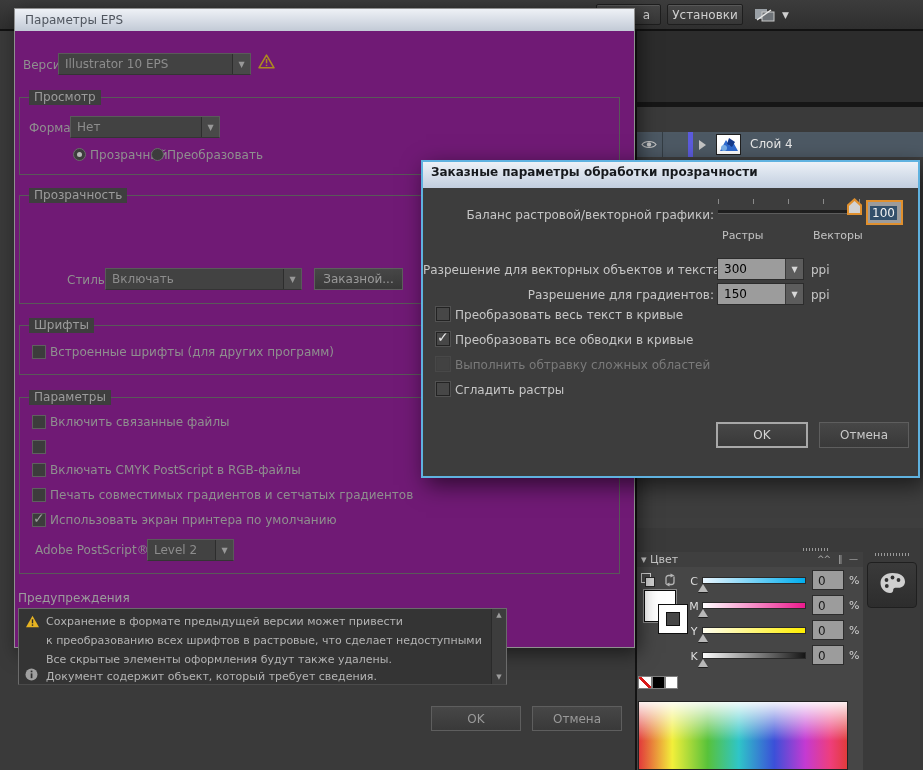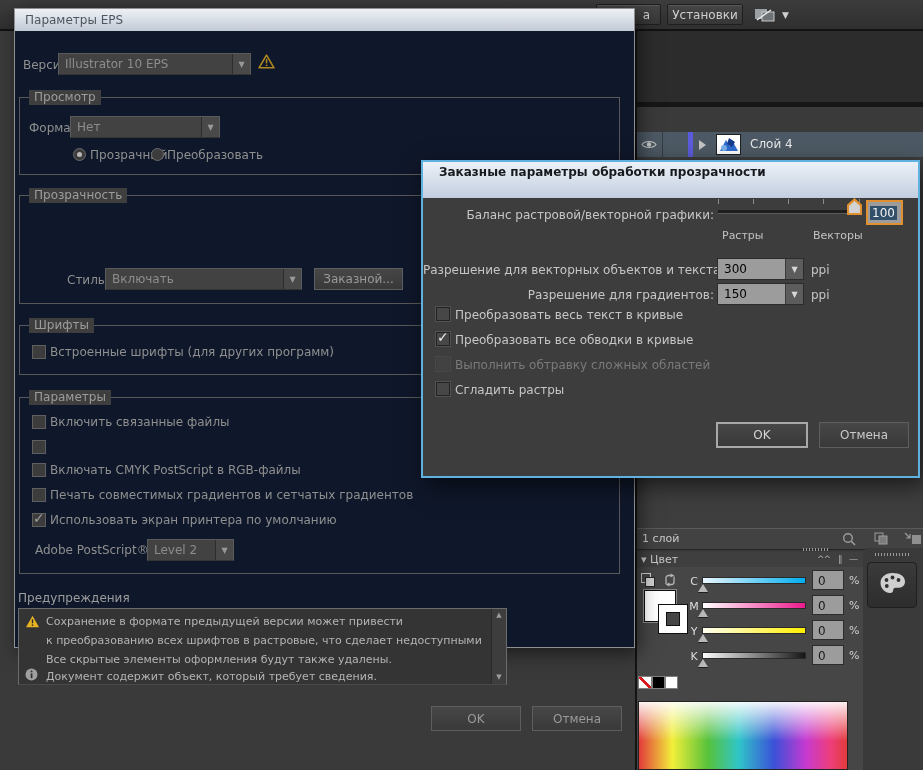--- a/index.html
+++ b/index.html
@@ -98,38 +98,38 @@
   .cb.disabled{border-color:#3f3f3f;background:#424242;box-shadow:0 0 0 1px #484848}
   .radio{position:absolute;width:11px;height:11px;border-radius:50%;background:#3c3c3c;border:1px solid #6a6a6a}
   .radio.sel::after{content:"";position:absolute;left:3px;top:3px;width:5px;height:5px;border-radius:50%;background:#b8b8b8}
   .btn{position:absolute;background:linear-gradient(#474747,#393939);border:1px solid #5e5e5e;
        color:#9a9a9a;font-size:12px;text-align:center;box-sizing:border-box;display:flex;align-items:center;justify-content:center}
   .btn.primary{border:2px solid #a8a8a8;color:#d4d4d4}
   .btn.bright{color:#c9c9c9}
 
   
   .eps{left:14px;top:8px;width:621px;height:640px;z-index:5;border:1px solid #8f8f8f;
-       background:#0f172a;box-shadow:4px 5px 18px rgba(0,0,0,.55);box-sizing:border-box}
+       background:#701a75;box-shadow:4px 5px 18px rgba(0,0,0,.55);box-sizing:border-box}
   .eps-title{height:22px;background:linear-gradient(#eef1f6,#c2cad6);color:#50565f;font-size:12px;
              line-height:22px;padding-left:10px}
   .eps-body{position:absolute;left:0;top:22px;right:0;bottom:0}
   .warnbox{position:absolute;left:3px;top:577px;width:489px;height:77px;background:#343434;
            border:1px solid #6b6b6b;border-bottom-color:#4a4a4a;box-sizing:border-box}
   .wline{position:absolute;left:27px;color:#b4b4b4;font-size:11px;white-space:nowrap}
   .wic{position:absolute;left:6px}
   .sb{position:absolute;right:0;top:0;bottom:0;width:14px;background:#3d3d3d;border-left:1px solid #2a2a2a}
   .sb-up,.sb-dn{position:absolute;left:0;width:14px;height:13px;color:#9c9c9c;font-size:7px;text-align:center;line-height:13px}
   .sb-up{top:0}.sb-up::after{content:"▲"}
   .sb-dn{bottom:0}.sb-dn::after{content:"▼"}
 
   
   .flat{left:421px;top:160px;width:499px;height:318px;z-index:10;border:2px solid #5fb2e0;
         background:#3d3d3d;box-shadow:5px 7px 22px rgba(0,0,0,.6);box-sizing:border-box}
-  .flat-title{height:36px;background:linear-gradient(#ecf1f7,#c2cedf);color:#16191d;font-weight:bold;
-              font-size:12px;line-height:20px;padding-left:16px}
+  .flat-title{height:26px;background:linear-gradient(#ecf1f7,#c2cedf);color:#16191d;font-weight:bold;
+              font-size:12px;line-height:20px;padding-left:8px}
   .flat-body{position:absolute;left:0;top:20px;right:0;bottom:0}
   .ticks{position:absolute;left:295px;top:17px;width:142px;height:5px}
   .ticks i{position:absolute;top:0;width:1px;height:5px;background:#8a8a8a}
   .bal-track{position:absolute;left:295px;top:28px;width:142px;height:3px;background:#1e1e1e;border-bottom:1px solid #5c5c5c}
   .bal-thumb{position:absolute;left:424px;top:16px;width:15px;height:17px}
   .bal-thumb .o{position:absolute;left:0;top:0;right:0;bottom:0;background:#e0902e;
                 clip-path:polygon(50% 0,100% 40%,100% 100%,0 100%,0 40%)}
   .bal-thumb .i{position:absolute;left:2px;top:3px;right:2px;bottom:2px;background:#d2d2d2;
                 clip-path:polygon(50% 0,100% 42%,100% 100%,0 100%,0 42%)}
   .valbox{position:absolute;left:443px;top:18px;width:37px;height:25px;border:2px solid #e0902e;
@@ -183,41 +183,20 @@
         <path d="M3 16 L9 5 L13 11 L16 7 L21 16 Z" fill="#2f6bd0"></path>
         <path d="M12 3 l6 4 -3 5 -5 -3 Z" fill="#143a8c"></path>
         <circle cx="7" cy="13" r="3" fill="#7ab0ea"></circle>
       </svg>
     </div>
     <span class="lr-name">Слой 4</span>
   </div>
 
   <div class="abs layers-fill"></div>
 
-  <div class="abs layers-status">
-    <span class="st-text">1 слой</span>
-    <span class="st-ic" style="left:205px">
-      <svg width="14" height="14" viewBox="0 0 14 14">
-        <circle cx="6" cy="6" r="4.3" fill="none" stroke="#9c9c9c" stroke-width="1.4"></circle>
-        <line x1="9.3" y1="9.3" x2="13" y2="13" stroke="#9c9c9c" stroke-width="1.6"></line>
-      </svg>
-    </span>
-    <span class="st-ic" style="left:237px">
-      <svg width="14" height="13" viewBox="0 0 14 13">
-        <rect x="1" y="1" width="8" height="8" fill="none" stroke="#9c9c9c"></rect>
-        <rect x="5" y="4" width="8" height="8" fill="#7c7c7c" stroke="#9c9c9c"></rect>
-      </svg>
-    </span>
-    <span class="st-ic" style="left:267px">
-      <svg width="18" height="13" viewBox="0 0 18 13">
-        <rect x="8" y="3" width="9" height="9" fill="#8f8f8f"></rect>
-        <path d="M1 1 l5 5 M6 2 v4 h-4" stroke="#9c9c9c" fill="none" stroke-width="1.2"></path>
-      </svg>
-    </span>
-  </div>
 
   <div class="abs cp-grip">
     <div class="grip-dots" style="left:166px;top:2px;width:26px"></div>
   </div>
   <div class="abs cp-tabrow">
     <span class="cp-tab">▾ <span>Цвет</span></span>
     <span class="cp-hicon" style="left:180px">^^</span>
     <span class="cp-hicon" style="left:201px">‖</span>
     <span class="cp-hicon" style="left:212px">—</span>
   </div>

